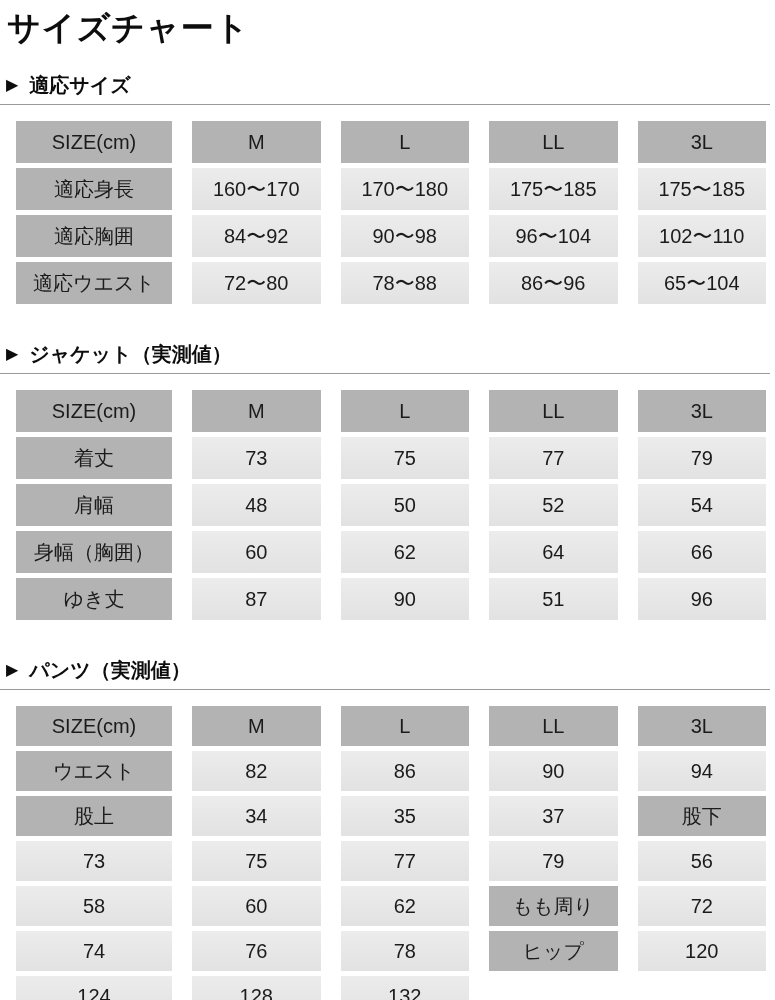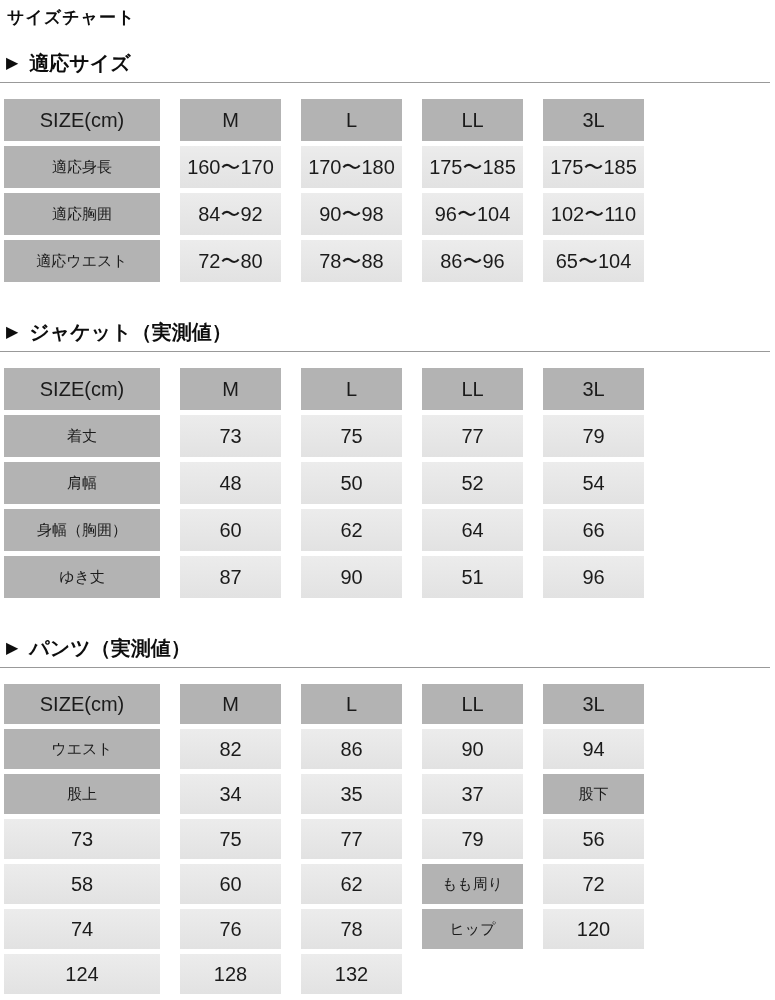--- a/index.html
+++ b/index.html
@@ -8,21 +8,21 @@
     position: relative;
     width: 775px;
     height: 1000px;
     overflow: hidden;
     background: #ffffff;
     font-family: "Liberation Sans", "DejaVu Sans", sans-serif;
     color: #1b1b1b;
   }
   .page-title {
     padding: 6px 8px 0 7px;
-    font-size: 17px;
+    font-size: 33px;
     font-weight: 700;
     letter-spacing: 1px;
     color: #0d0d0d;
   }
   #sections { margin-top: 22px; }
   section + section { margin-top: 38px; }
   .sec-title {
     display: flex;
     align-items: center;
     gap: 11px;
@@ -32,38 +32,38 @@
     color: #0d0d0d;
     line-height: 24px;
   }
   .marker { font-size: 16px; line-height: 24px; }
   .rule {
     margin-top: 7px;
     width: 770px;
     border-top: 1px solid #999999;
   }
   .size-table {
-    margin: 16px 0 0 4px;
-    width: 640px;
+    margin: 16px 0 0 16px;
+    width: 750px;
     display: grid;
     grid-template-columns: 156px 1fr 1fr 1fr 1fr;
     grid-auto-rows: 42px;
     gap: 5px 20px;
   }
   #sections section:nth-of-type(3) .size-table { grid-auto-rows: 40px; }
   .cell {
     display: flex;
     align-items: center;
     justify-content: center;
     font-size: 20px;
     color: #1b1b1b;
     text-align: center;
   }
   .cell.head, .cell.label { background: #b3b3b3; }
-  .cell.label { font-size: 15px; text-align: center; }
+  .cell.label { font-size: 20px; text-align: center; }
   .cell.value { background: linear-gradient(180deg, #ececec, #e2e2e2); }
 </style>
 </head>
 <body>
 
 <div class="page">
   <div class="page-title">サイズチャート</div>
   <div id="sections">
       <section>
         <div class="sec-title">

